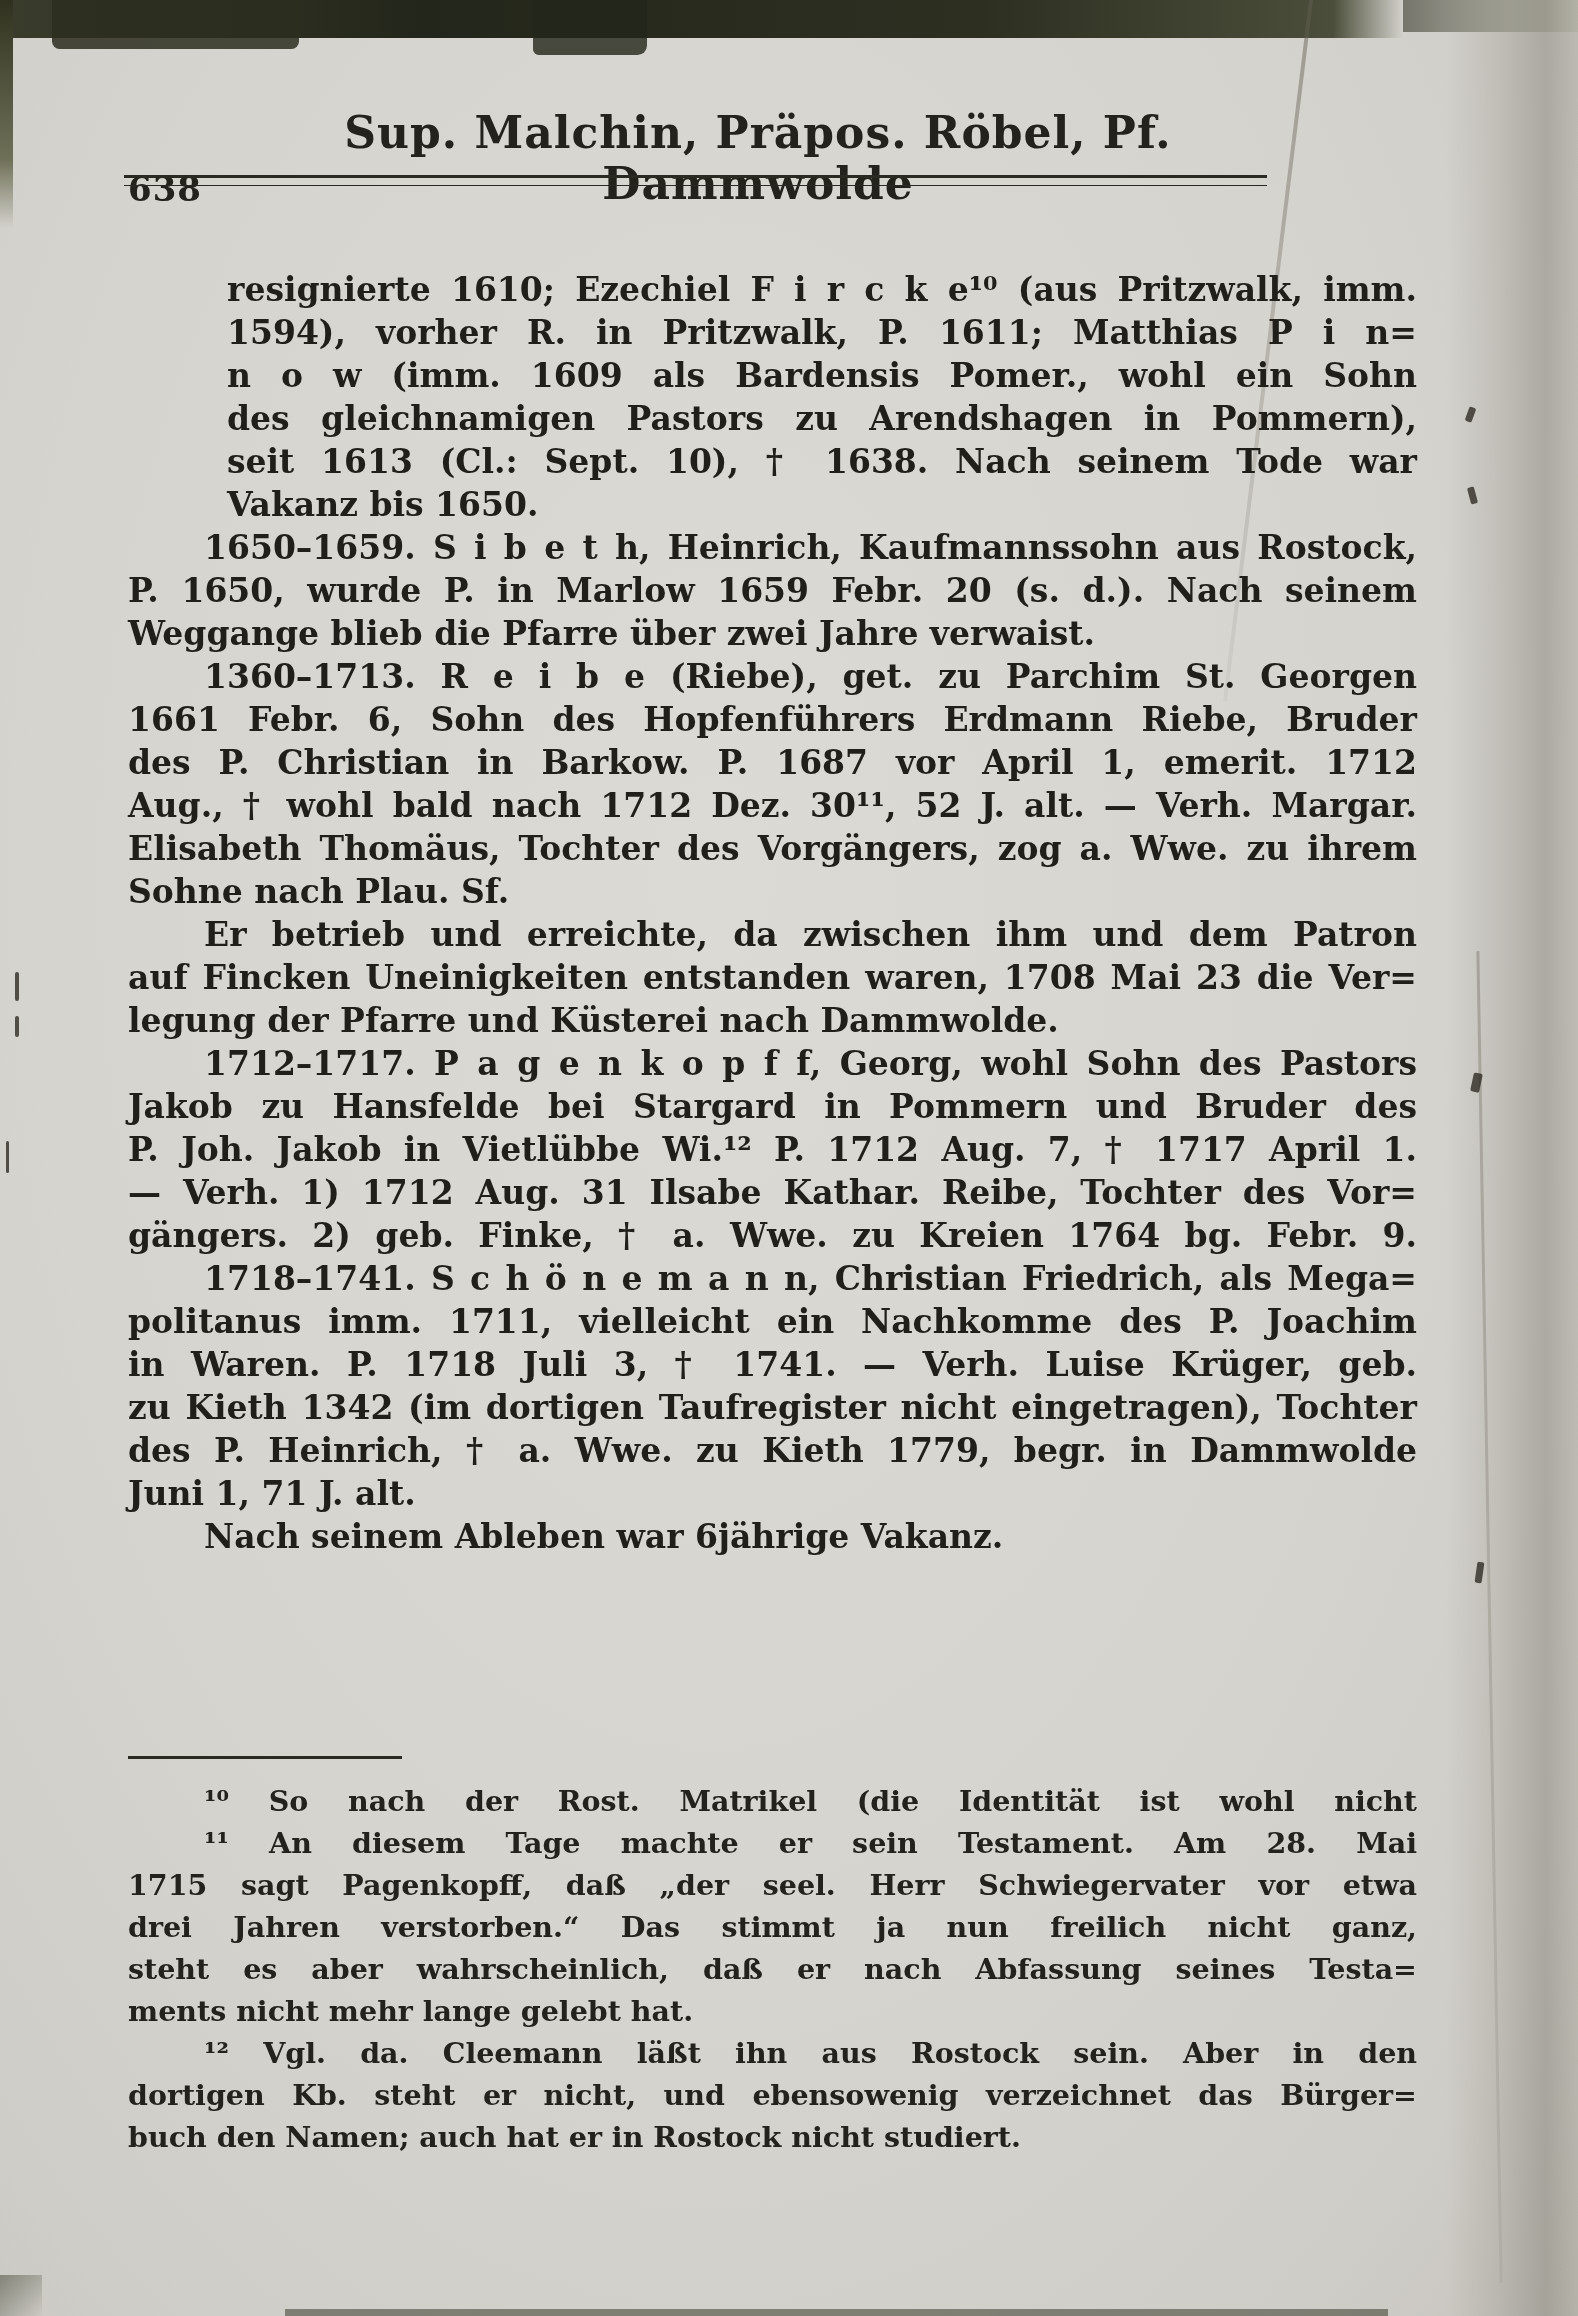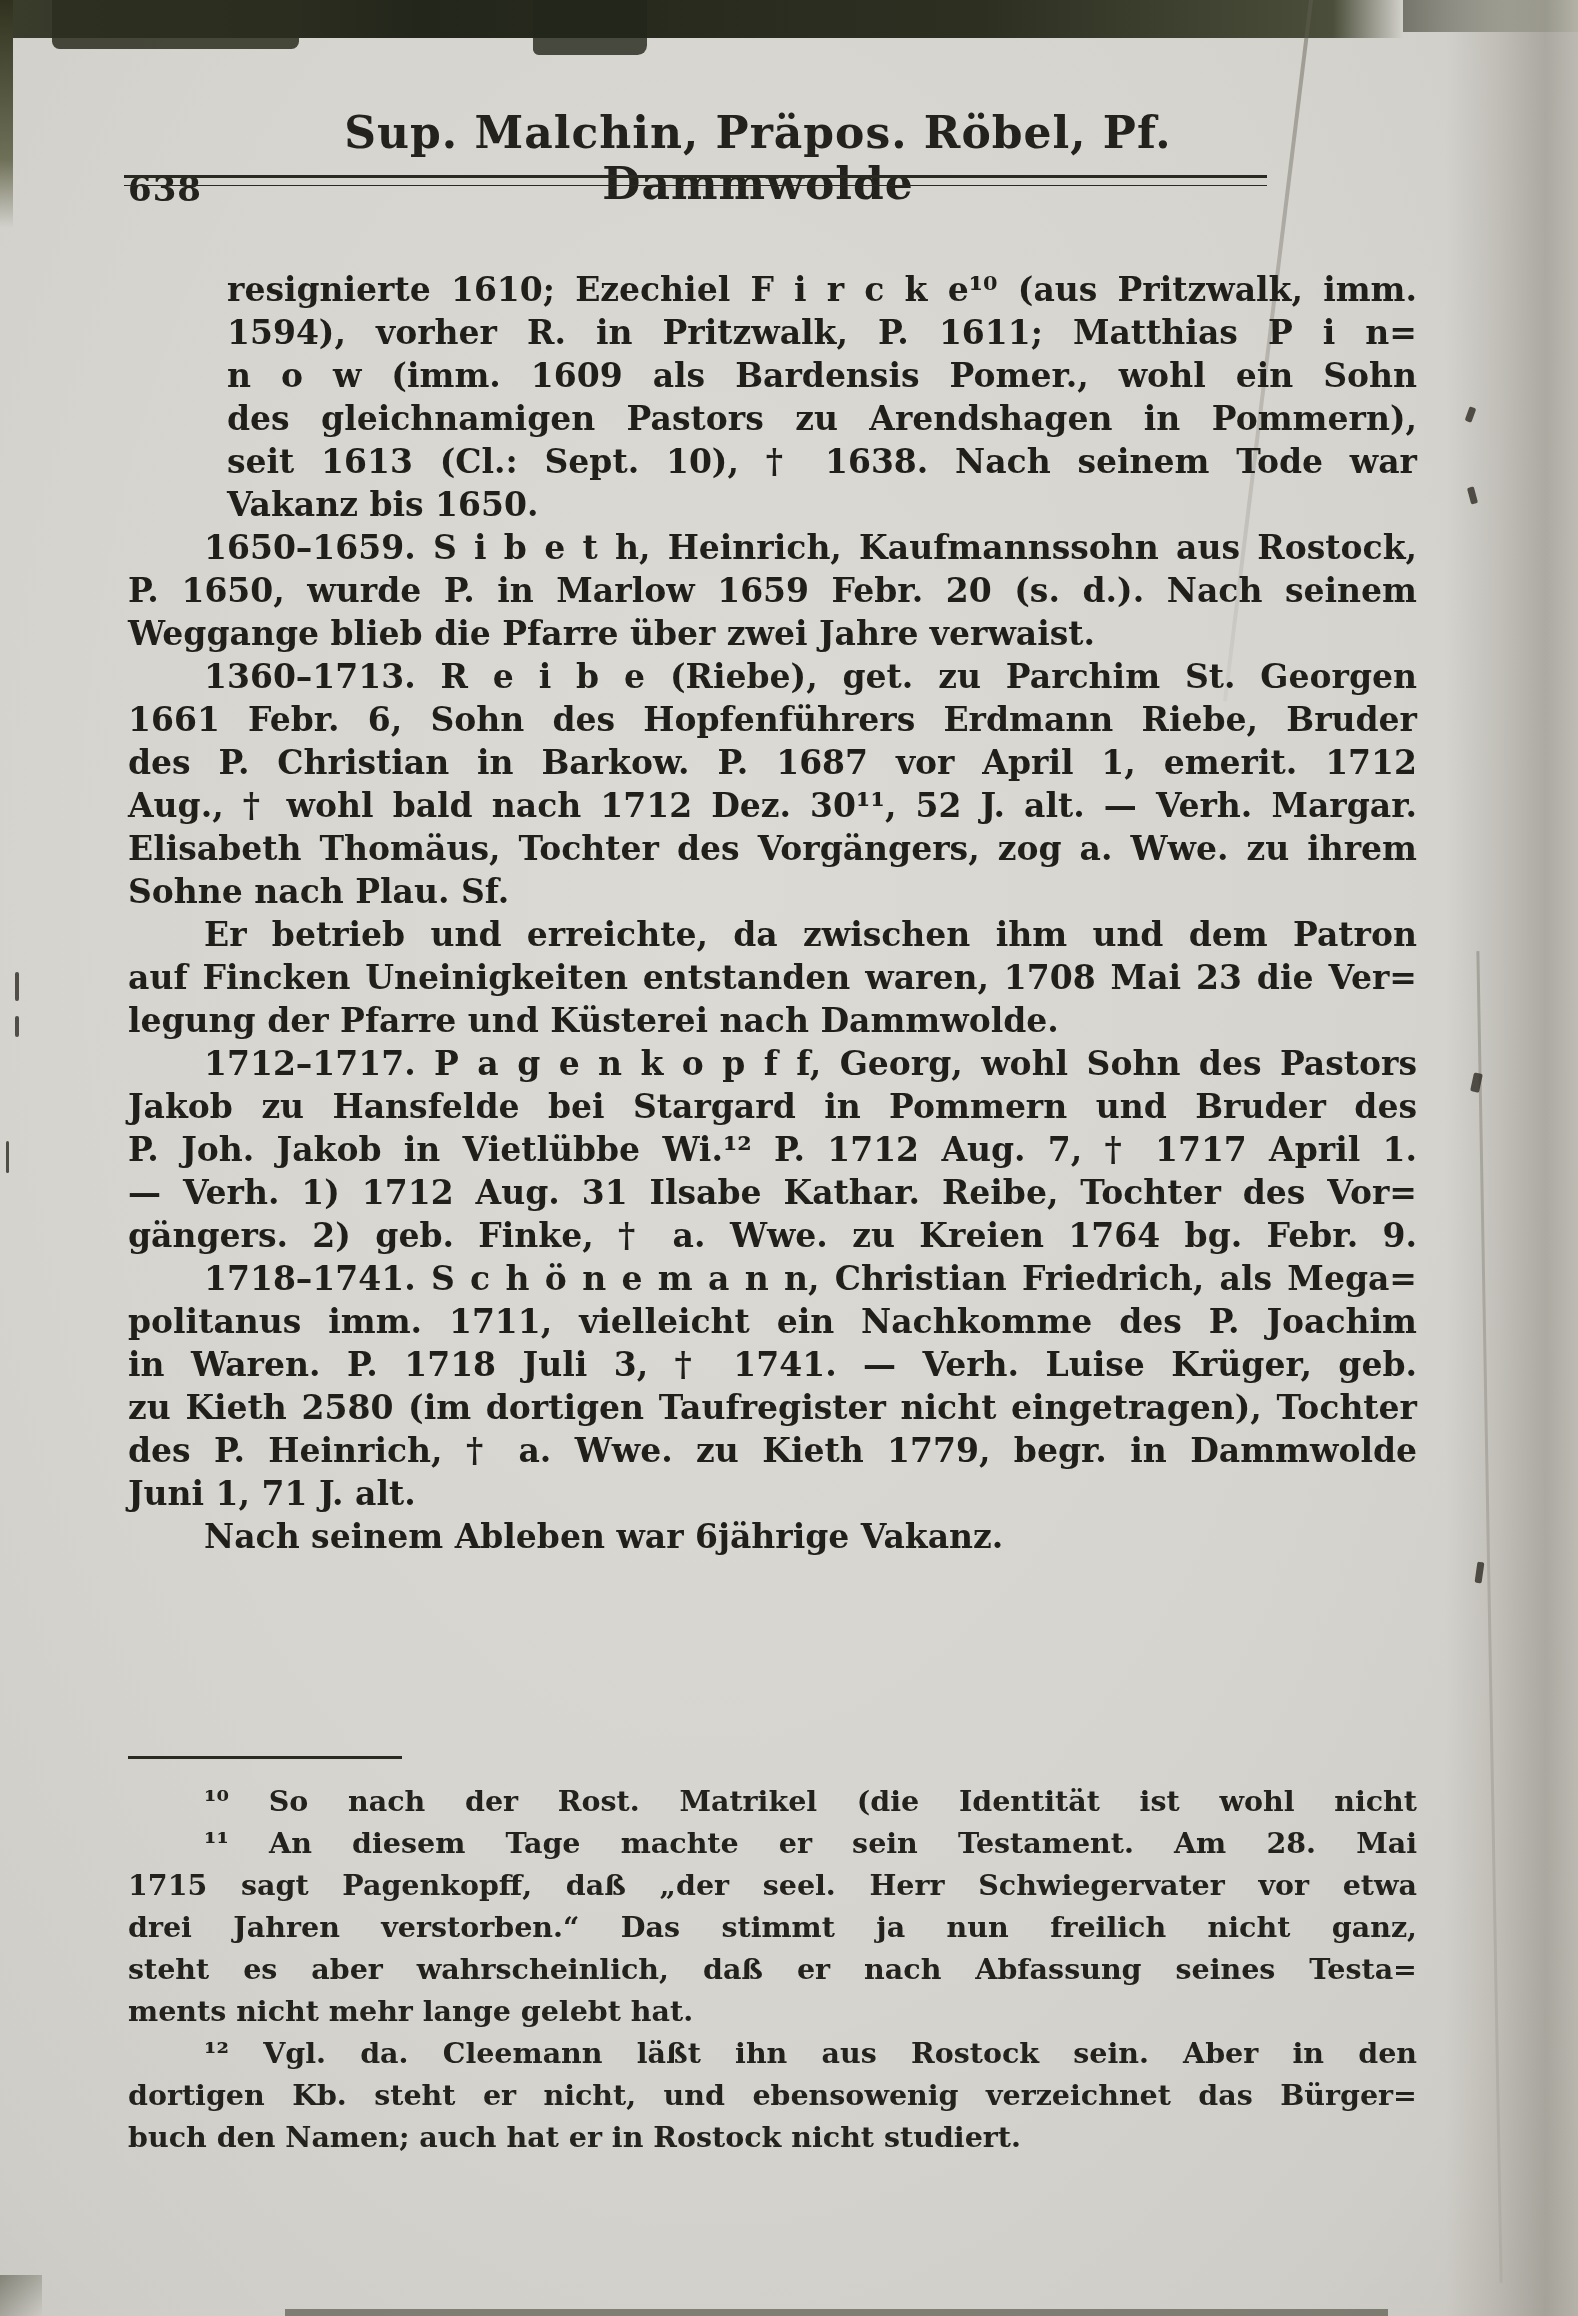--- a/index.html
+++ b/index.html
@@ -116,21 +116,21 @@
       <div class="line">1712–1717. P a g e n k o p f f, Georg, wohl Sohn des Pastors</div>
       <div class="line">Jakob zu Hansfelde bei Stargard in Pommern und Bruder des</div>
       <div class="line">P. Joh. Jakob in Vietlübbe Wi.¹² P. 1712 Aug. 7, † 1717 April 1.</div>
       <div class="line">— Verh. 1) 1712 Aug. 31 Ilsabe Kathar. Reibe, Tochter des Vor=</div>
       <div class="line">gängers. 2) geb. Finke, † a. Wwe. zu Kreien 1764 bg. Febr. 9.</div>
     </div>
     <div class="para first">
       <div class="line">1718–1741. S c h ö n e m a n n, Christian Friedrich, als Mega=</div>
       <div class="line">politanus imm. 1711, vielleicht ein Nachkomme des P. Joachim</div>
       <div class="line">in Waren. P. 1718 Juli 3, † 1741. — Verh. Luise Krüger, geb.</div>
-      <div class="line">zu Kieth 2580 (im dortigen Taufregister nicht eingetragen), Tochter</div>
+      <div class="line">zu Kieth 1342 (im dortigen Taufregister nicht eingetragen), Tochter</div>
       <div class="line">des P. Heinrich, † a. Wwe. zu Kieth 1779, begr. in Dammwolde</div>
       <div class="line last">Juni 1, 71 J. alt.</div>
     </div>
     <div class="para first">
       <div class="line last">Nach seinem Ableben war 6jährige Vakanz.</div>
     </div>
   </div>
 
   <div class="fn-rule"></div>
   <div class="footnotes">

